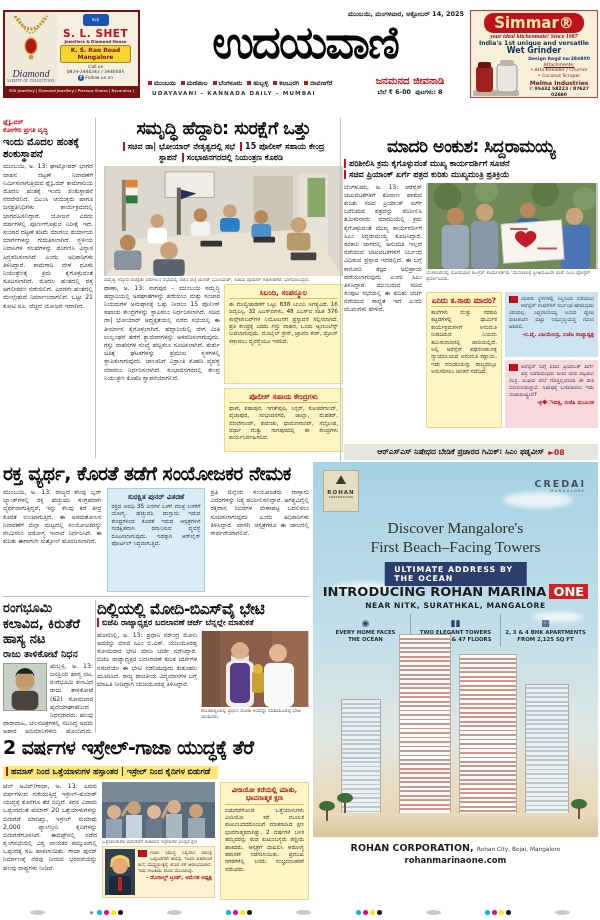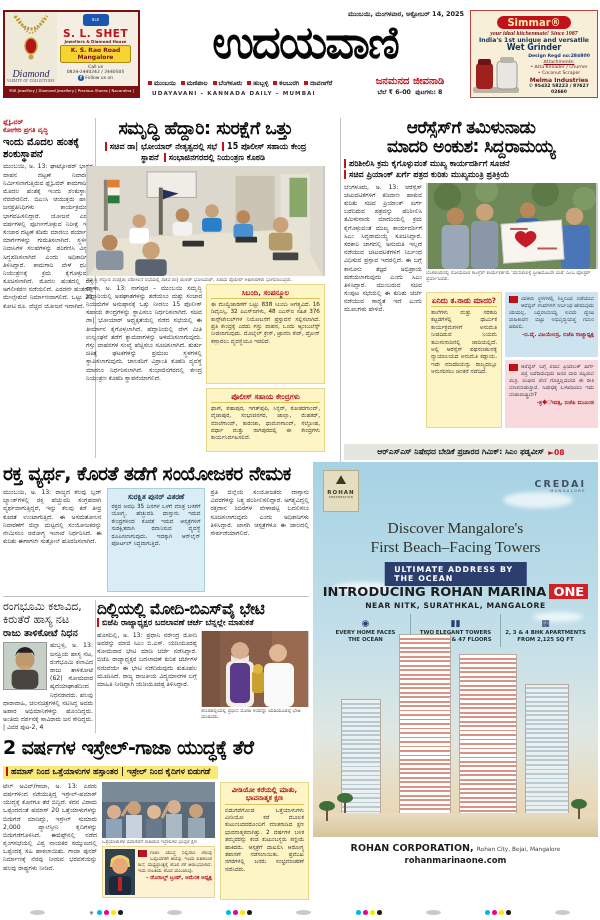--- a/index.html
+++ b/index.html
@@ -26,21 +26,21 @@
 .mastzone{left:142px;top:8px;width:326px;height:90px}
 .dateline{position:absolute;top:2px;right:4px;font-size:6.5px;color:#222;font-weight:bold}
 .mast-title{position:absolute;top:8px;width:100%;text-align:center;font-size:45px;font-weight:900;letter-spacing:-2px;color:#060606}
 .cities{position:absolute;left:6px;bottom:11px;display:flex;gap:5px;font-size:6.3px;font-weight:bold;color:#111}
 .cities span::before{content:"";display:inline-block;width:4px;height:4px;background:#c1121c;margin-right:2px}
 .engline{position:absolute;left:10px;bottom:2px;font-size:5.6px;letter-spacing:1.1px;color:#333;font-weight:bold}
 .tagzone{position:absolute;right:2px;bottom:2px;width:112px;text-align:center}
 .tagline{color:#c1121c;font-weight:bold;font-size:10px}
 .priceline{font-size:6.3px;color:#222;font-weight:bold;margin-top:1px}
 .simmar{left:470px;top:10px;width:128px;height:88px;border:1px solid #c04040;background:#f7efd8;text-align:center;overflow:hidden}
-.sim-logo{display:inline-block;background:#c1121c;color:#ffe9a8;font-weight:bold;font-size:10px;border-radius:9px;padding:1px 10px;margin-top:2px}
+.sim-logo{display:inline-block;background:#c1121c;color:#ffe9a8;font-weight:bold;font-size:15px;border-radius:9px;padding:1px 10px;margin-top:2px}
 .sim-tag{font-family:"Liberation Serif",serif;font-style:italic;font-size:6px;color:#7a1012;font-weight:bold}
 .sim-line1{font-size:6.2px;font-weight:bold;color:#113355}
 .sim-line2{font-size:8px;font-weight:bold;color:#113355}
 .sim-cols{display:flex;margin-top:1px}
 .sim-imgwrap{width:50px;height:42px;position:relative}
 .sim-txt{flex:1;font-size:4.6px;color:#7a1012;text-align:center;line-height:1.25}
 .sim-regd{font-weight:bold;color:#1a3a7a}
 .sim-co{font-weight:bold;font-size:6px;color:#7a1012}
 .sim-ph{font-weight:bold;color:#222}
 
@@ -56,21 +56,21 @@
 .caption{font-size:4.9px;color:#3a3a3a;line-height:1.25}
 .subhead{font-size:8px;font-weight:bold;color:#101010;line-height:1.35}
 .subseg{border-left:2px solid #c1121c;padding-left:3px;margin-right:5px}
 .ybox{background:#fdf5c4;border:1px solid #e8d88a;padding:3px 4px;overflow:hidden}
 .ybox h4{color:#b5121b;font-size:7.2px;text-align:center;margin-bottom:2px;border-bottom:1px solid #d8c25a;padding-bottom:1px}
 .smallbody{font-size:5.7px;line-height:1.3;color:#222;text-align:justify}
 
 
 .col1{left:3px;top:118px;width:90px;height:340px;overflow:hidden}
 .col1 .title{font-size:10px;line-height:1.15;font-weight:900;margin:2px 0 3px}
-.col2{left:86px;top:118px;width:239px;height:340px}
+.col2{left:104px;top:118px;width:239px;height:340px}
 .col2 .hl{font-size:17.5px;text-align:center;letter-spacing:-.5px}
 .col2 .sub{margin:3px 0 2px;text-align:center}
 .photo{width:100%;display:block;background:#ccc}
 .c2row{display:flex;gap:4px;margin-top:2px}
 .c2body{width:116px;height:168px;overflow:hidden}
 .c2boxes{width:119px}
 .col3{left:344px;top:118px;width:254px;height:346px}
 .col3 .hl{font-size:17px;text-align:center;line-height:1.12;letter-spacing:-.5px}
 .col3 .sub{margin:3px 0 2px}
 .c3row{display:flex;gap:4px}
@@ -89,21 +89,21 @@
 .strip .pg{color:#c1121c;font-weight:900}
 
 
 .blood{left:3px;top:462px;width:306px}
 .blood .hl{font-size:19px;letter-spacing:-.5px}
 .bloodcols{display:flex;gap:5px;margin-top:3px}
 .bloodcols .bc{width:103px;height:104px;overflow:hidden}
 .bluebox{background:#d9edf6;border:1px solid #a8cede;padding:3px 4px}
 .bluebox h4{font-size:7.2px;color:#0d2b40;text-align:center;margin-bottom:2px}
 .raju{left:3px;top:600px;width:90px;height:133px;overflow:hidden}
-.raju .k{font-size:11px;font-weight:normal;line-height:1.2}
+.raju .k{font-size:13px;font-weight:bold;line-height:1.2}
 .raju .t{font-size:9.5px;font-weight:900;margin:1px 0 2px}
 .raju-ph{float:left;width:44px;height:48px;margin:1px 3px 1px 0;border:1px solid #999}
 .modi{left:97px;top:600px;width:212px;height:133px}
 .modi .hl{font-size:15.5px;letter-spacing:-.5px}
 .modirow{display:flex;gap:4px;margin-top:2px}
 .modibody{width:100px;height:95px;overflow:hidden}
 .modiright{flex:1}
 .israel{left:3px;top:736px;width:306px}
 .israel .hl{font-size:19px;letter-spacing:-.5px}
 .isr-sub{display:inline-block;background:#fbe876;margin-top:2px;padding:1px 3px}
@@ -293,21 +293,21 @@
           <div class="smallbody">ಥಾಣೆ, ಶಹಾಪುರ, ಇಗತ್‌ಪುರಿ, ಸಿನ್ನರ್, ಕೋಪರಗಾಂವ್, ವೈಜಾಪುರ, ಸಂಭಾಜಿನಗರ, ಜಾಲ್ನಾ, ಮೆಹಕರ್, ಮಾಲೆಗಾಂವ್, ಕಾರಂಜಾ, ಧಾಮಣಗಾಂವ್, ಸೆಲ್ಡೋಹ, ವರ್ಧಾ ಮತ್ತು ನಾಗಪುರದಲ್ಲಿ ಈ ಕೇಂದ್ರಗಳು ಕಾರ್ಯನಿರ್ವಹಿಸಲಿವೆ.</div>
         </div>
       </div>
     </div>
   </div>
 
   <div class="vline" style="left:340px;top:118px;height:346px"></div>
 
   <div class="abs col3">
     <div class="hl h-big">
-      <span>ಆರೆಸ್ಸೆಸ್‌ಗೆ ತಮಿಳುನಾಡು</span><br><span>ಮಾದರಿ ಅಂಕುಶ: ಸಿದ್ದರಾಮಯ್ಯ</span>
+      <br><span>ಮಾದರಿ ಅಂಕುಶ: ಸಿದ್ದರಾಮಯ್ಯ</span>
     </div>
     <div class="subhead sub">
       <div><span class="subseg">ಪರಿಶೀಲಿಸಿ ಕ್ರಮ ಕೈಗೊಳ್ಳುವಂತೆ ಮುಖ್ಯ ಕಾರ್ಯದರ್ಶಿಗೆ ಸೂಚನೆ</span></div>
       <div><span class="subseg">ಸಚಿವ ಪ್ರಿಯಾಂಕ್ ಖರ್ಗೆ ಪತ್ರದ ಕುರಿತು ಮುಖ್ಯಮಂತ್ರಿ ಪ್ರತಿಕ್ರಿಯೆ</span></div>
     </div>
     <div class="c3row">
       <div class="c3body body-text jt">ಬೆಂಗಳೂರು, ಅ. 13: ಆರೆಸ್ಸೆಸ್ ಚಟುವಟಿಕೆಗಳಿಗೆ ಕಡಿವಾಣ ಹಾಕುವ ಕುರಿತು ಸಚಿವ ಪ್ರಿಯಾಂಕ್ ಖರ್ಗೆ ಬರೆದಿರುವ ಪತ್ರವನ್ನು ಪರಿಶೀಲಿಸಿ ತಮಿಳುನಾಡು ಮಾದರಿಯಲ್ಲಿ ಕ್ರಮ ಕೈಗೊಳ್ಳುವಂತೆ ಮುಖ್ಯ ಕಾರ್ಯದರ್ಶಿಗೆ ಸಿಎಂ ಸಿದ್ದರಾಮಯ್ಯ ಸೂಚಿಸಿದ್ದಾರೆ. ಸರಕಾರಿ ಜಾಗದಲ್ಲಿ ಅನುಮತಿ ಇಲ್ಲದೆ ನಡೆಯುವ ಚಟುವಟಿಕೆಗಳಿಗೆ ನಿರ್ಬಂಧ ವಿಧಿಸುವ ಪ್ರಸ್ತಾವ ಇದರಲ್ಲಿದೆ. ಈ ಬಗ್ಗೆ ಕಾನೂನು ತಜ್ಞರ ಅಭಿಪ್ರಾಯ ಪಡೆಯಲಾಗುವುದು ಎಂದು ಸಿಎಂ ತಿಳಿಸಿದ್ದಾರೆ. ಮುಂಬರುವ ಸಚಿವ ಸಂಪುಟ ಸಭೆಯಲ್ಲಿ ಈ ಕುರಿತು ಚರ್ಚೆ ನಡೆಯುವ ಸಾಧ್ಯತೆ ಇದೆ ಎಂದು ಮೂಲಗಳು ಹೇಳಿವೆ.</div>
       <div class="c3right">
         <svg class="photo" viewBox="0 0 172 88" height="86">
           <rect width="172" height="88" fill="#6f8a58"></rect>

